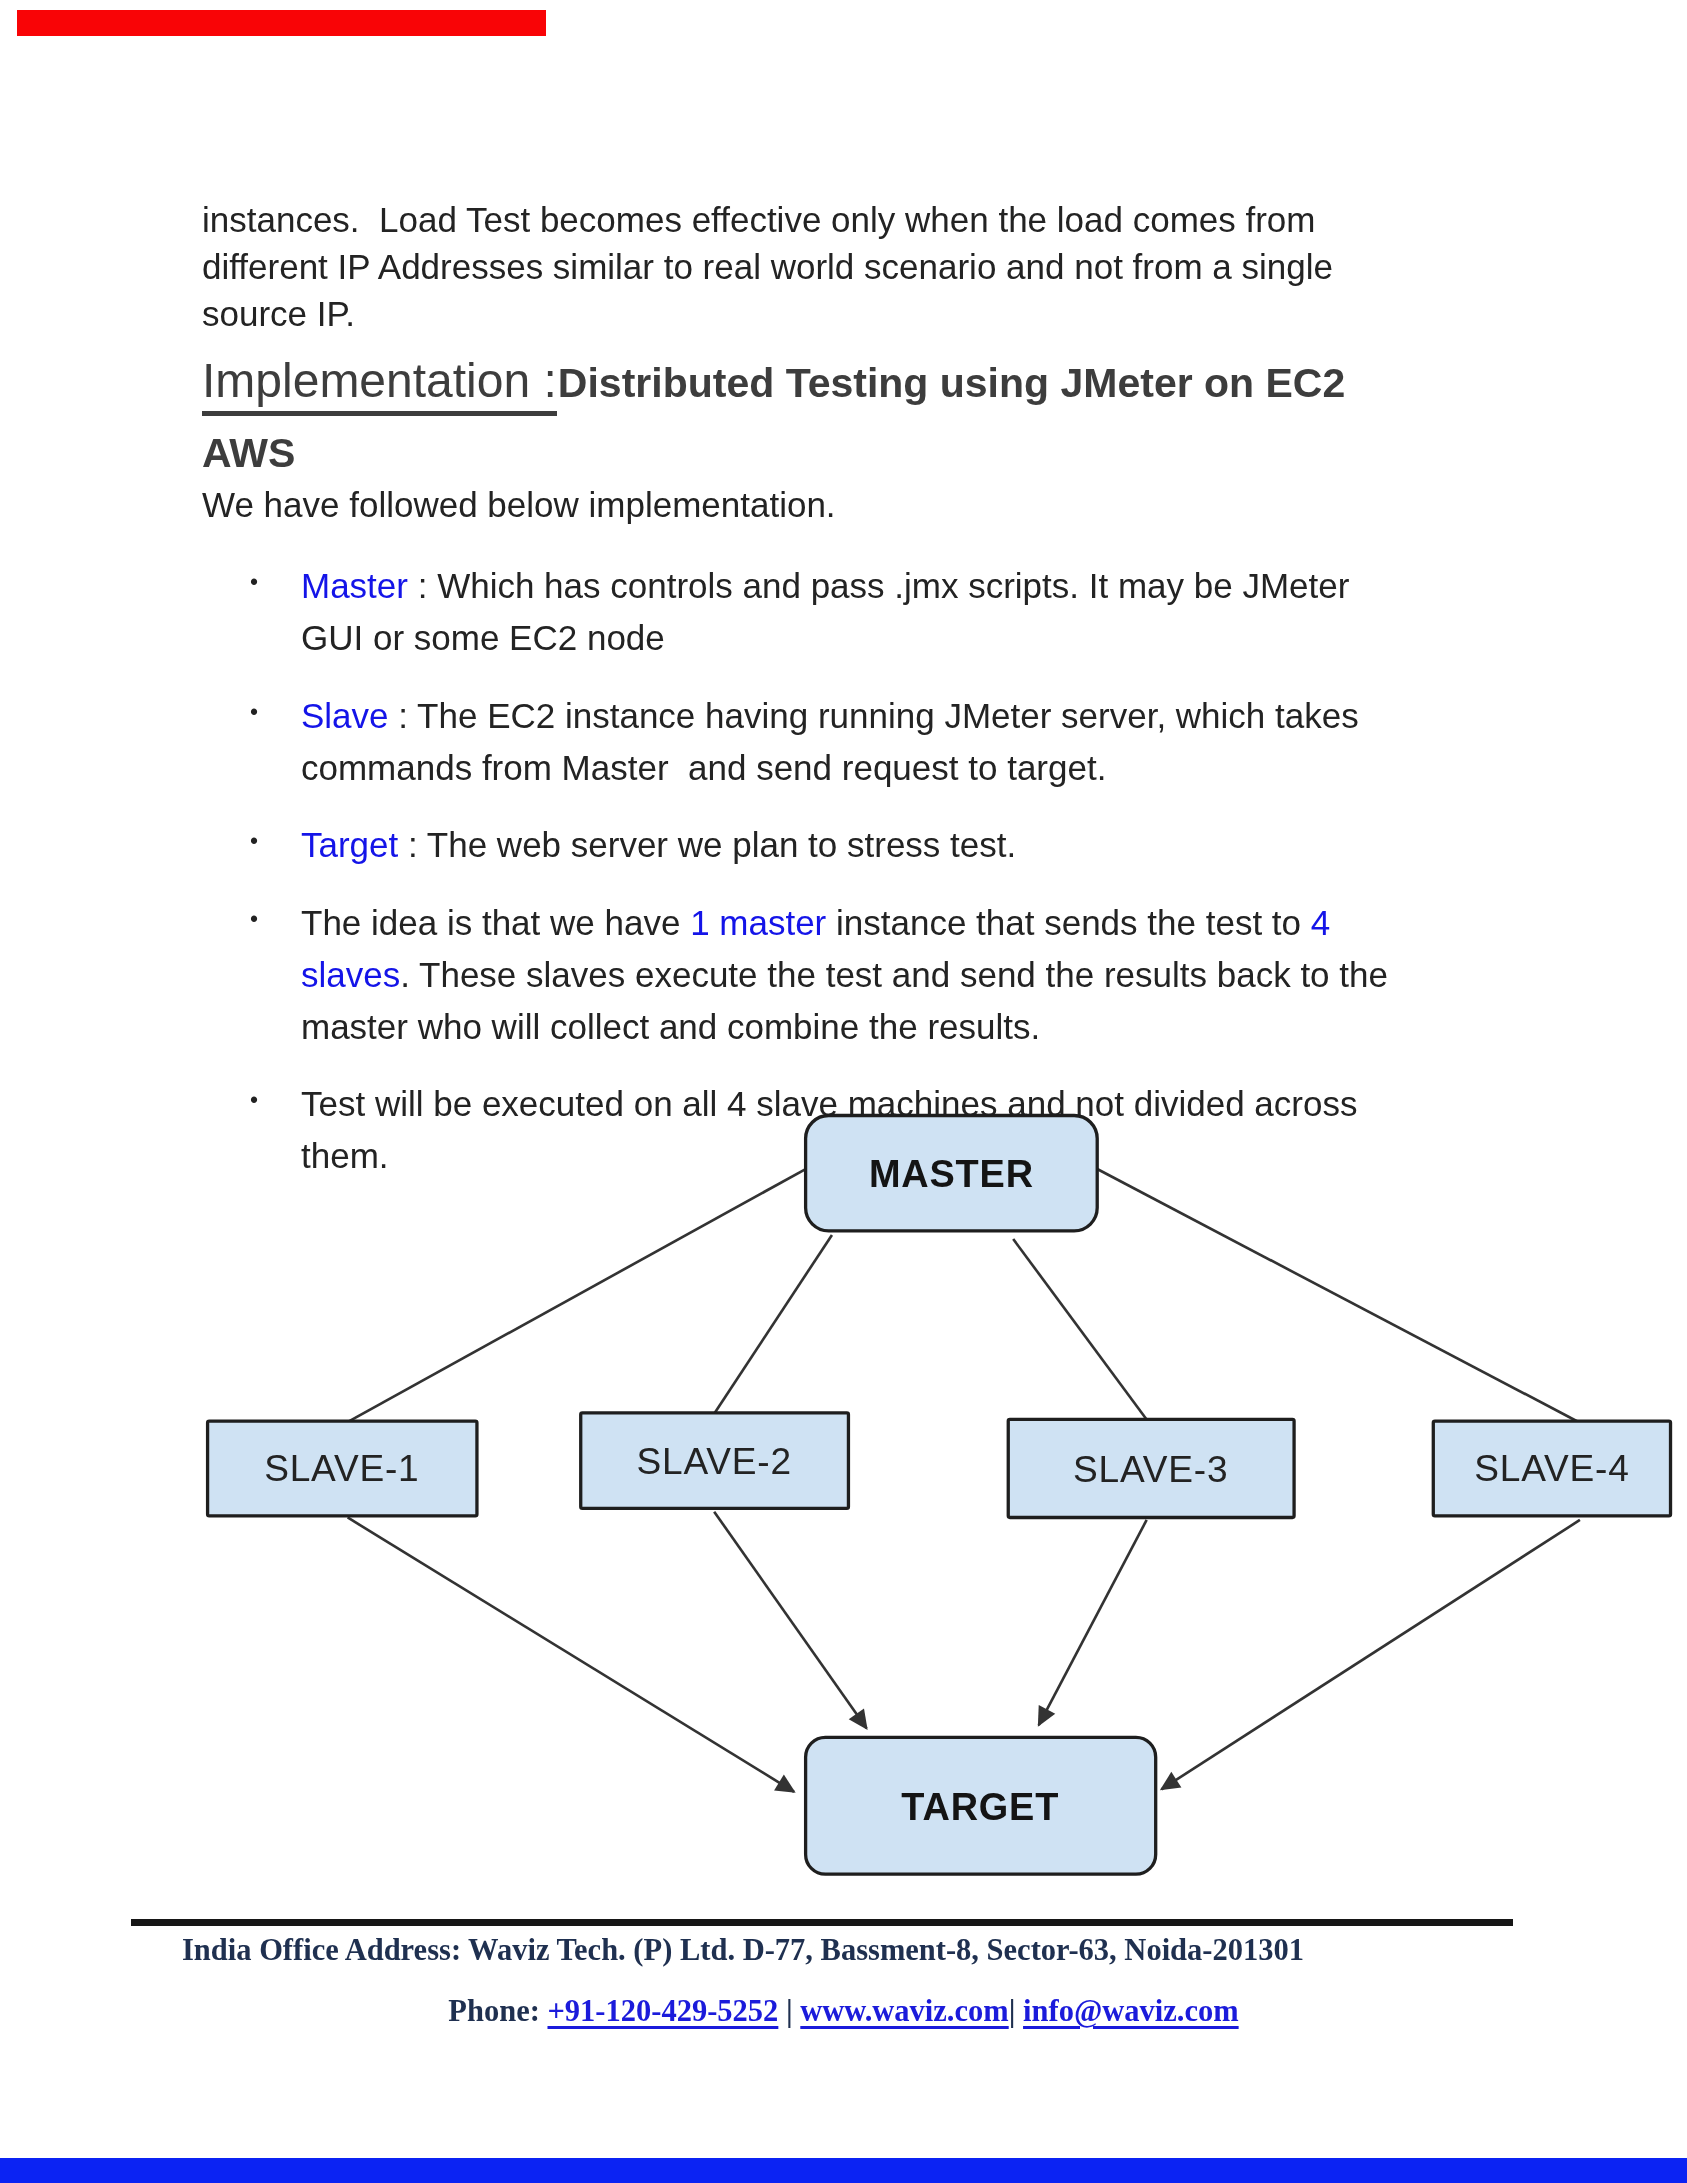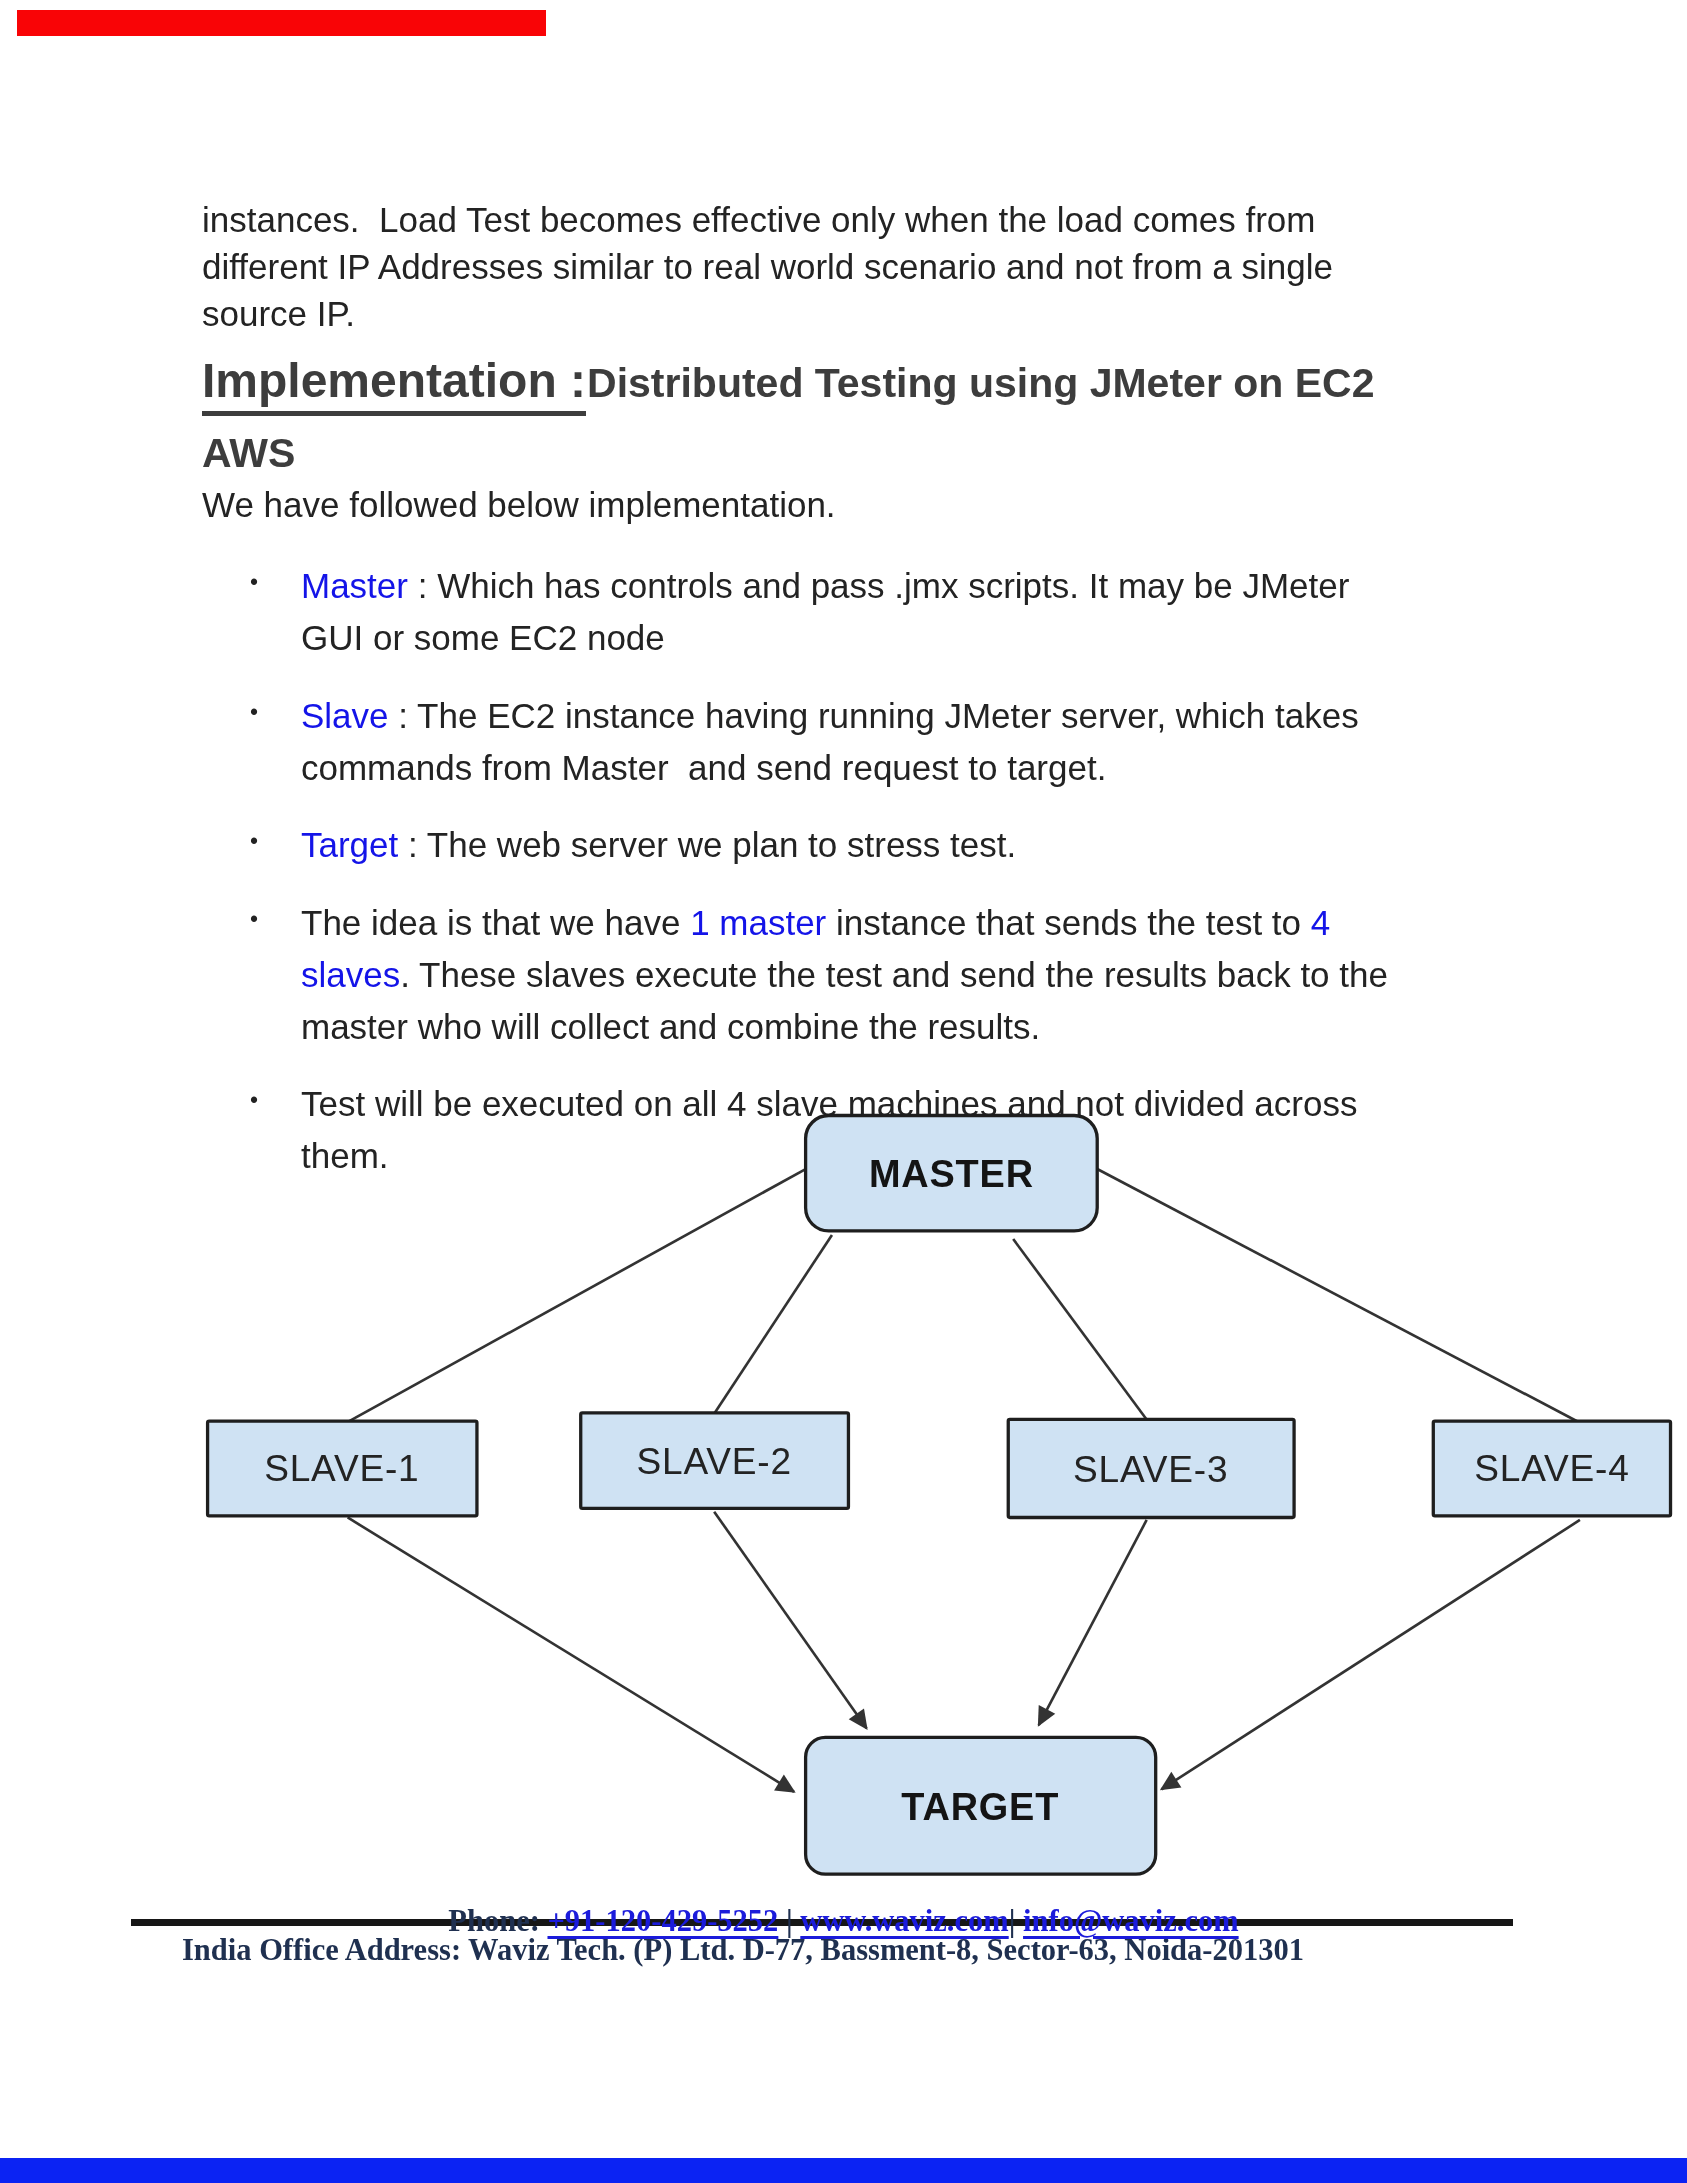--- a/index.html
+++ b/index.html
@@ -4,38 +4,38 @@
 <style>
   html,body{margin:0;padding:0;background:#ffffff;}
   .page{position:relative;width:1687px;height:2183px;background:#ffffff;overflow:hidden;
         font-family:"Liberation Sans",sans-serif;color:#1c1c1c;}
   .top-bar{position:absolute;left:16.5px;top:10px;width:529px;height:25.5px;}
   .bottom-bar{position:absolute;left:0;top:2158px;width:1687px;height:25.5px;}
   .title{position:absolute;left:202px;top:107px;margin:0;font-size:36px;font-weight:700;color:#151515;letter-spacing:0px;}
   .intro{position:absolute;left:202px;top:196px;width:1335px;font-size:35px;line-height:47px;
          color:#232323;white-space:pre-wrap;}
   .heading{position:absolute;left:202px;top:353px;width:1401px;}
-  .h-main{font-size:48px;font-weight:700;color:#3d3d3d;border-bottom:5px solid #3d3d3d;padding-bottom:4.1px;}
+  .h-main{font-size:48px;font-weight:400;color:#3d3d3d;border-bottom:5px solid #3d3d3d;padding-bottom:4.1px;}
   .h-sub{font-size:41px;font-weight:700;color:#3d3d3d;margin-left:1px;}
   .h-sub2{position:absolute;left:202px;top:430px;font-size:41px;font-weight:700;color:#3d3d3d;}
   .lead{position:absolute;left:202px;top:485px;font-size:35px;color:#232323;}
   .bullets{position:absolute;left:250px;top:560px;width:1219px;margin:0;padding:0;list-style:none;}
   .bullets li{display:flex;margin:0 0 25.5px 0;}
   .dot{flex:0 0 51px;font-size:23px;line-height:44px;color:#222222;}
   .bt{flex:1;font-size:35px;line-height:52px;color:#232323;white-space:pre-wrap;}
   .blue{color:#1414e8;}
   .diagram{position:absolute;left:0;top:1071px;}
   .box-label{font-family:"Liberation Sans",sans-serif;font-weight:700;font-size:46px;fill:#141414;letter-spacing:1px;}
   .slave-label{font-family:"Liberation Sans",sans-serif;font-weight:400;font-size:45px;fill:#232323;letter-spacing:1px;}
   .edge{stroke:#333333;stroke-width:3.2;fill:none;}
   .node{stroke:#1e1e1e;stroke-width:4;}
   .rule{position:absolute;left:131px;top:1919px;width:1382px;height:7.4px;background:#161616;}
   .f1{position:absolute;left:0;top:1933px;width:1486px;text-align:center;
       font-family:"Liberation Serif",serif;font-weight:700;font-size:30.5px;color:#1f3050;}
-  .f2{position:absolute;left:0;top:1904px;width:1687px;text-align:center;
+  .f2{position:absolute;left:0;top:1994px;width:1687px;text-align:center;
       font-family:"Liberation Serif",serif;font-weight:700;font-size:30.5px;color:#1f3050;}
   .flink{color:#1b1bdb;text-decoration:underline;text-decoration-thickness:2.5px;text-underline-offset:5px;cursor:pointer;}
 </style>
 </head>
 <body>
 
 <div class="page">
 
   <div class="top-bar" style="background: rgb(249, 4, 6);"></div>
 

